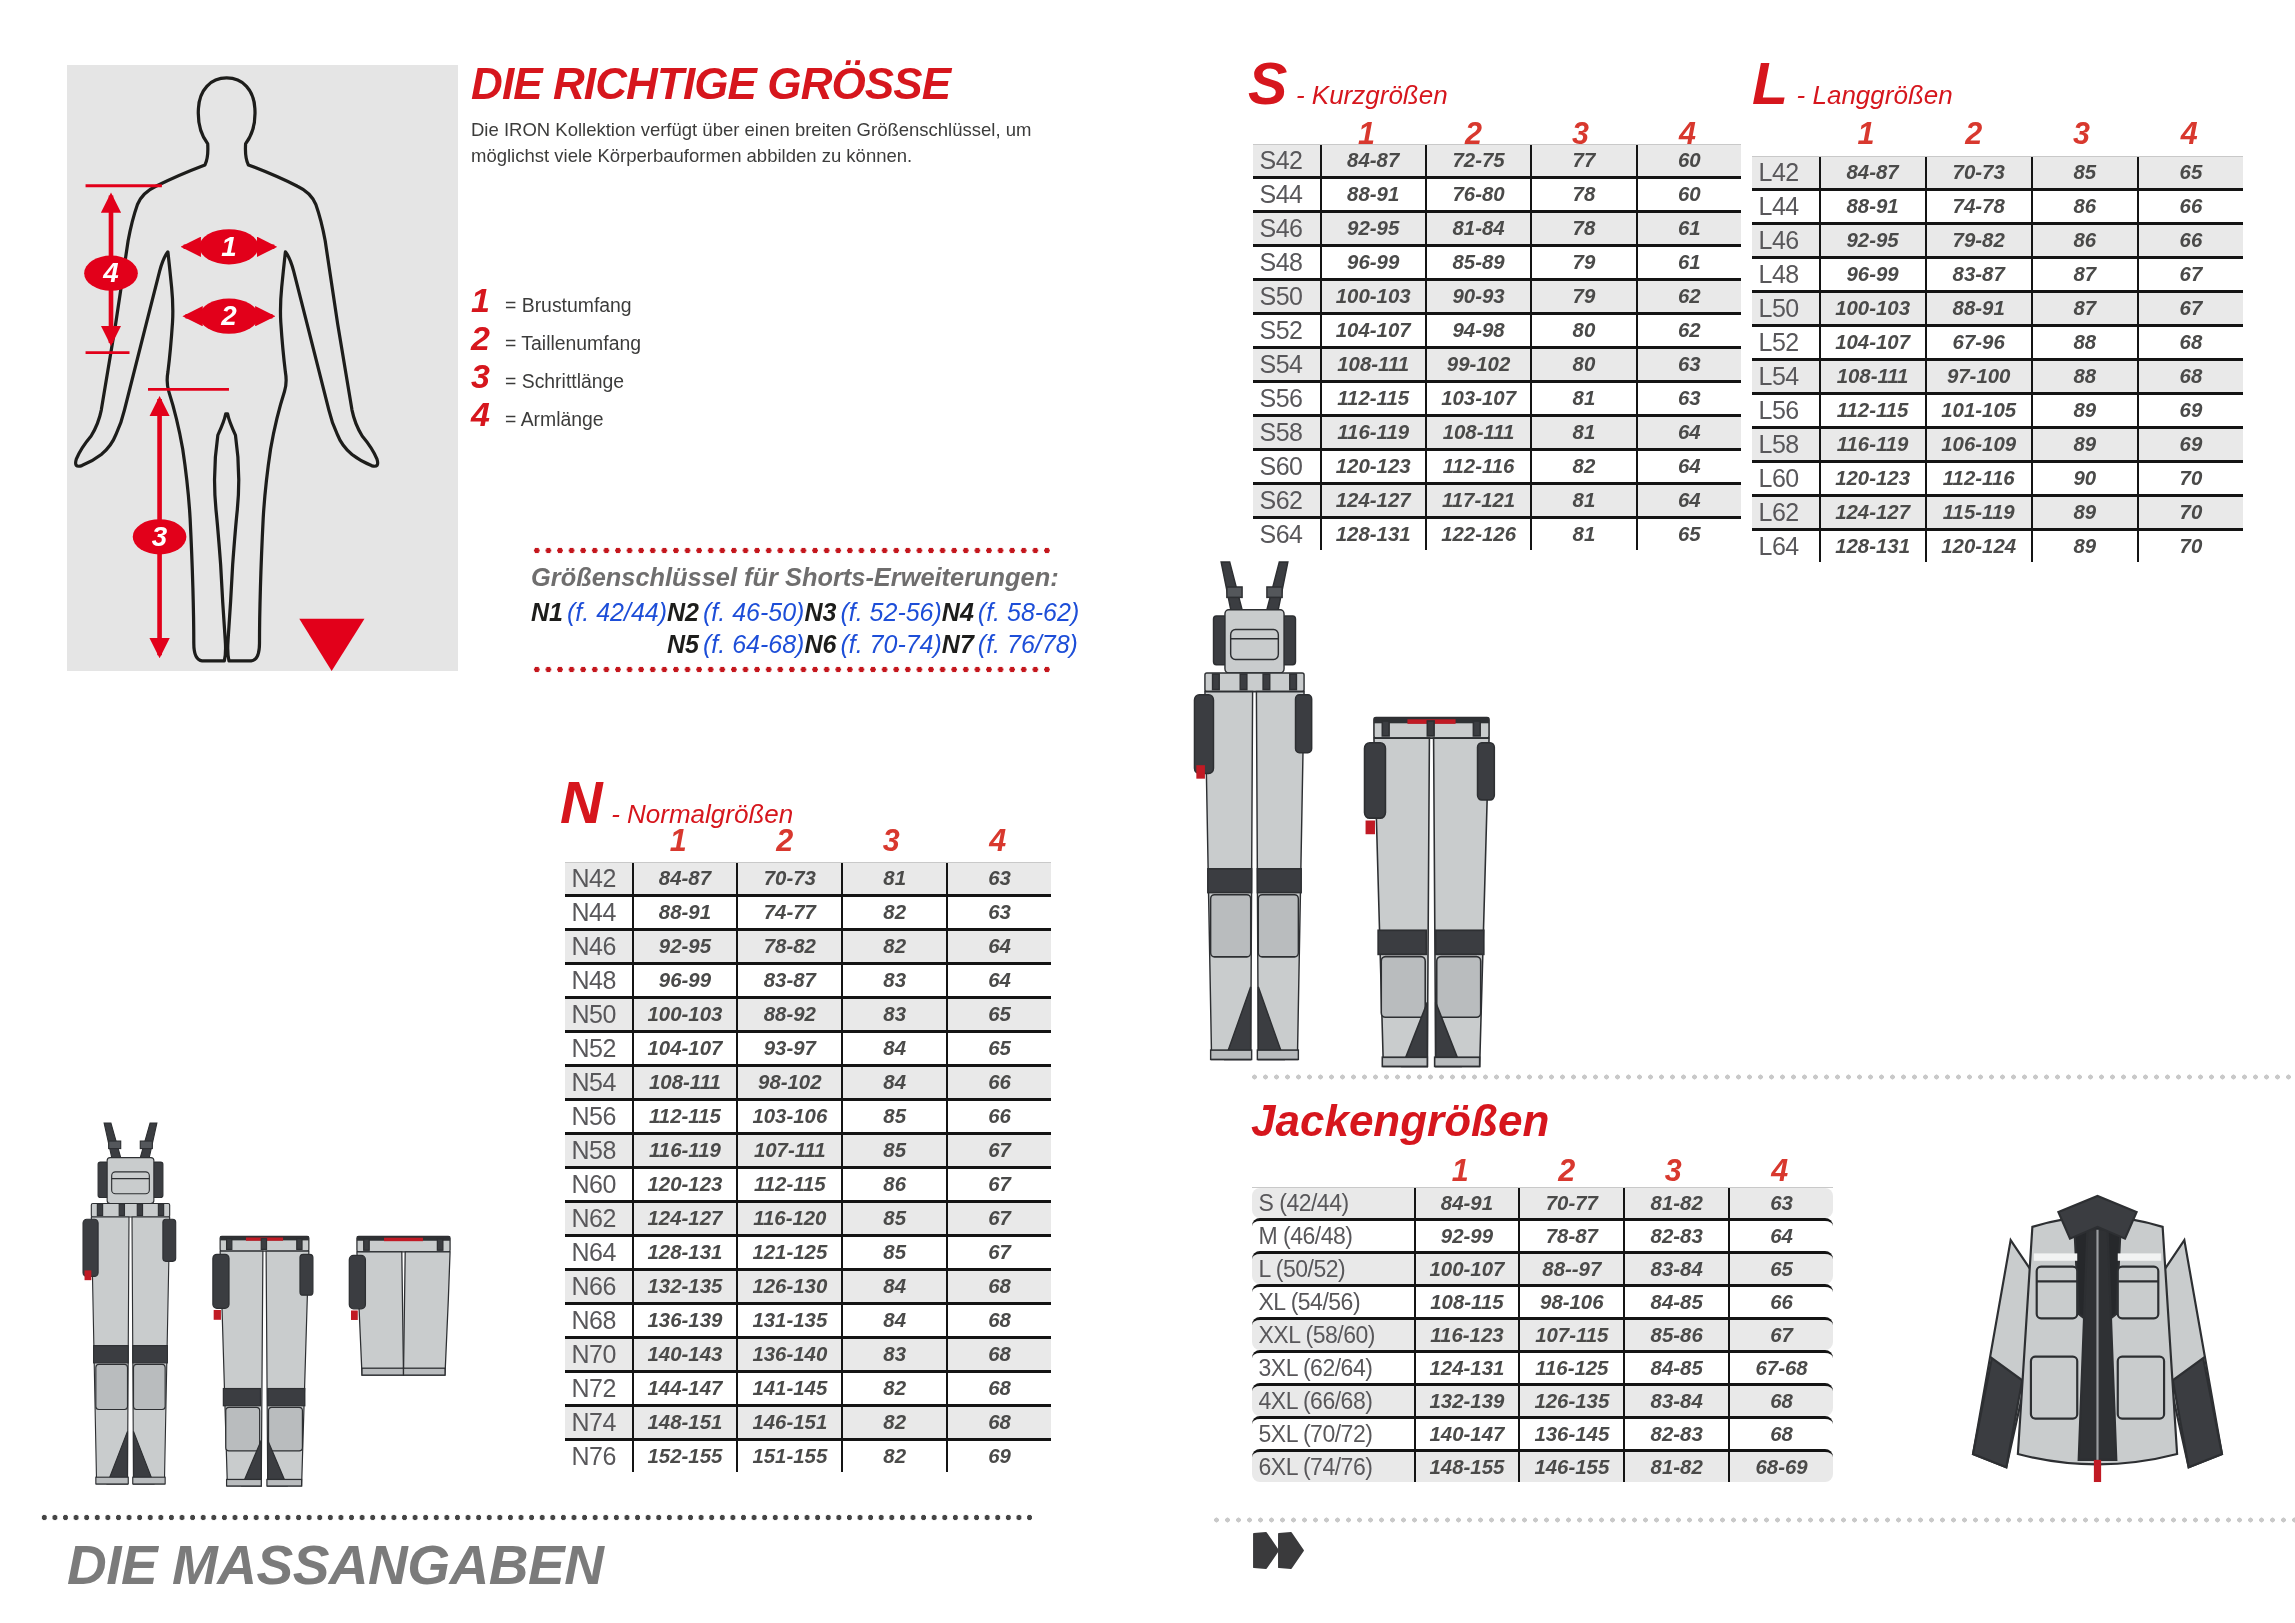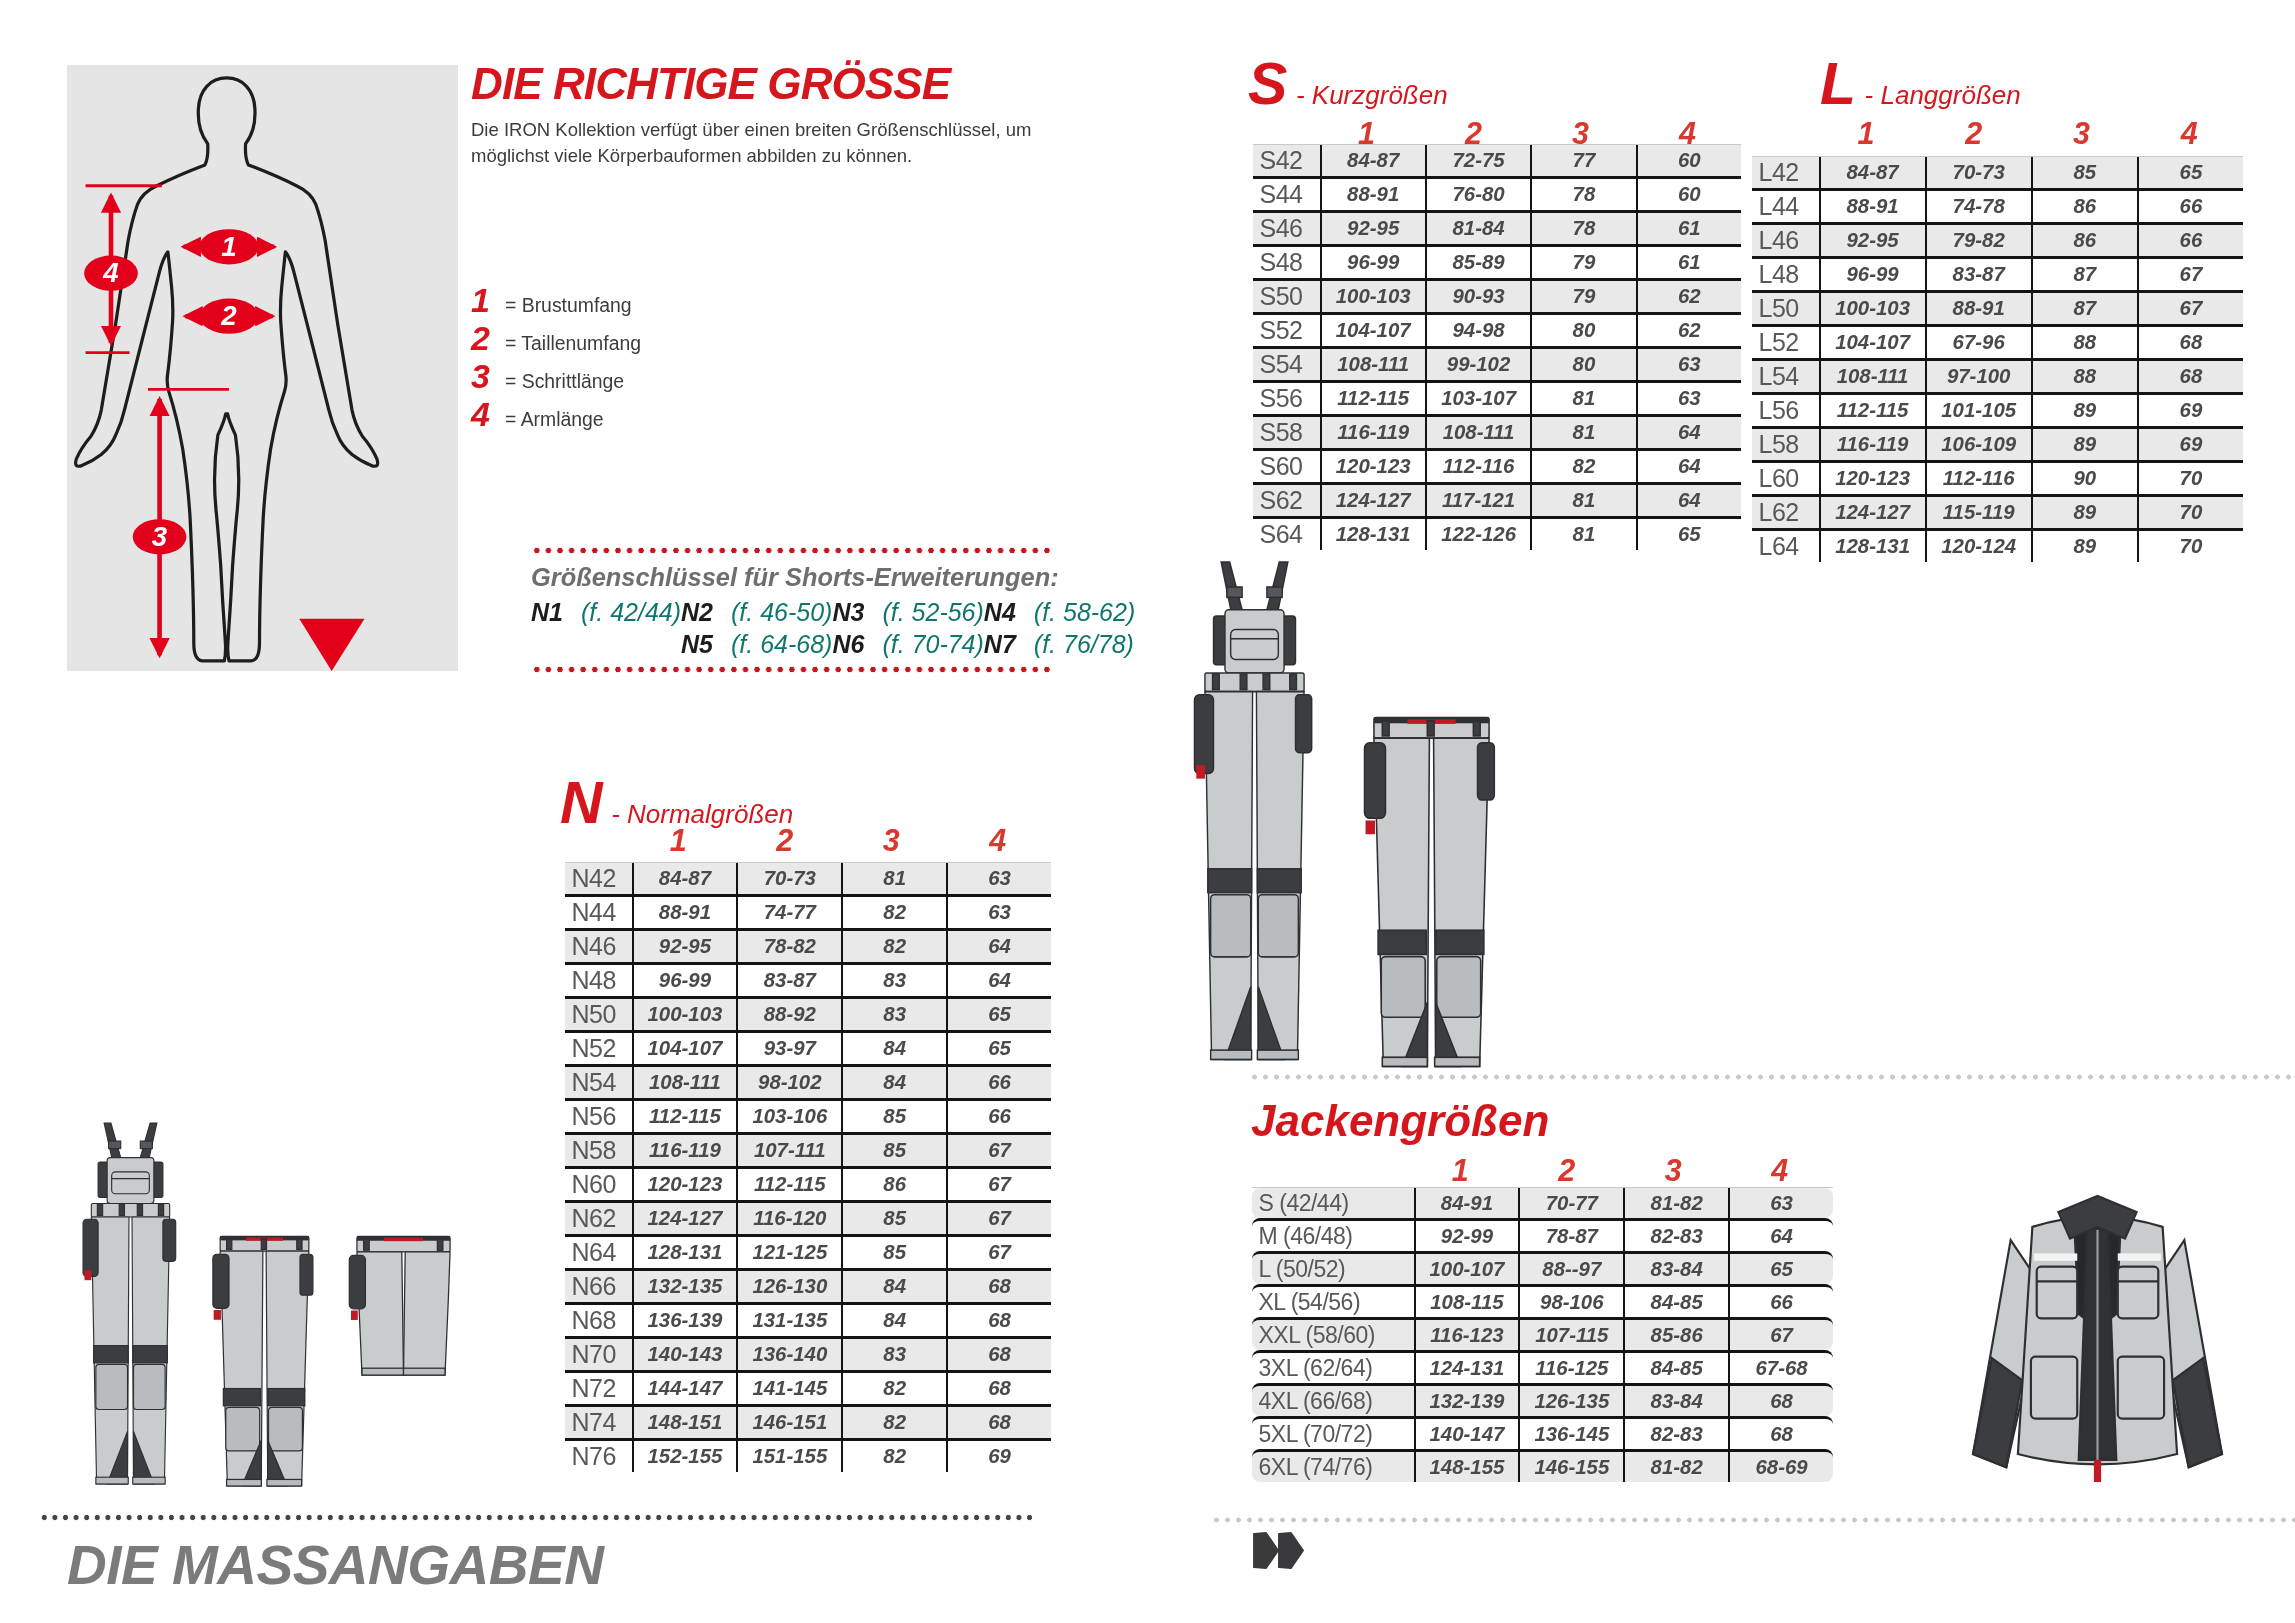--- a/index.html
+++ b/index.html
@@ -23,21 +23,21 @@
   .legend-label{font-size:19.4px;color:#3c3c3b;}
 
   
   .shorts-key{width:523px;}
   .dotline-red{height:6.5px;background-image:radial-gradient(circle,#c4161c 2.5px,transparent 2.8px);
                background-size:11.6px 6.5px;background-repeat:repeat-x;background-position:left center;}
   .sk-heading{margin-top:9.3px;font-size:25.4px;font-weight:bold;font-style:italic;color:#6f6e6e;white-space:nowrap;}
   .sk-grid{display:grid;grid-template-columns:repeat(4,1fr);margin-top:6.5px;row-gap:2.8px;}
   .sk-item{font-size:25px;font-style:italic;white-space:nowrap;}
   .sk-code{font-weight:bold;color:#1d1d1b;}
-  .sk-range{color:#0f766e;margin-left:18px;}
+  .sk-range{color:#1d4ed8;margin-left:4px;}
   .sk-bottom{margin-top:7.4px;}
 
   
   .numrow{display:flex;}
   .numrow .spacer{width:60px;}
   .numrow.jk .spacer{width:155px;}
   .ncell{flex:1;text-align:center;font-size:30.5px;font-weight:bold;font-style:italic;color:#d8382e;}
 
   
   .size-table{border-top:1.4px solid #c9c9c9;}
@@ -338,21 +338,21 @@
       </div>
       <div class="trow">
         <div class="cell lbl">S64</div>
         <div class="cell val">128-131</div>
         <div class="cell val">122-126</div>
         <div class="cell val">81</div>
         <div class="cell val">65</div>
       </div>
     </div>
 
-  <div class="abs section-header" style="left:1820px;top:50px">
+  <div class="abs section-header" style="left:1752px;top:50px">
     <span class="letter">L</span>
     <span class="name">- Langgrößen</span>
   </div>
   <div class="abs numrow" style="left:1752px;top:116px;width:491px">
     <div class="spacer"></div>
     <div class="ncell">1</div>
     <div class="ncell">2</div>
     <div class="ncell">3</div>
     <div class="ncell">4</div>
   </div>

